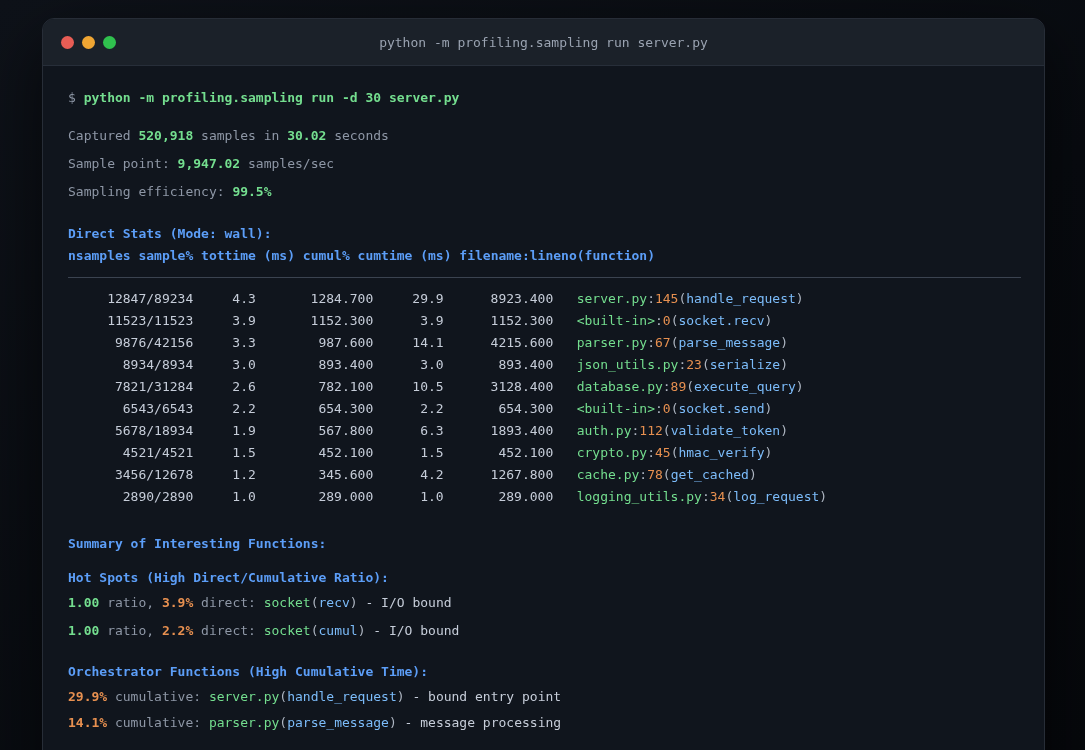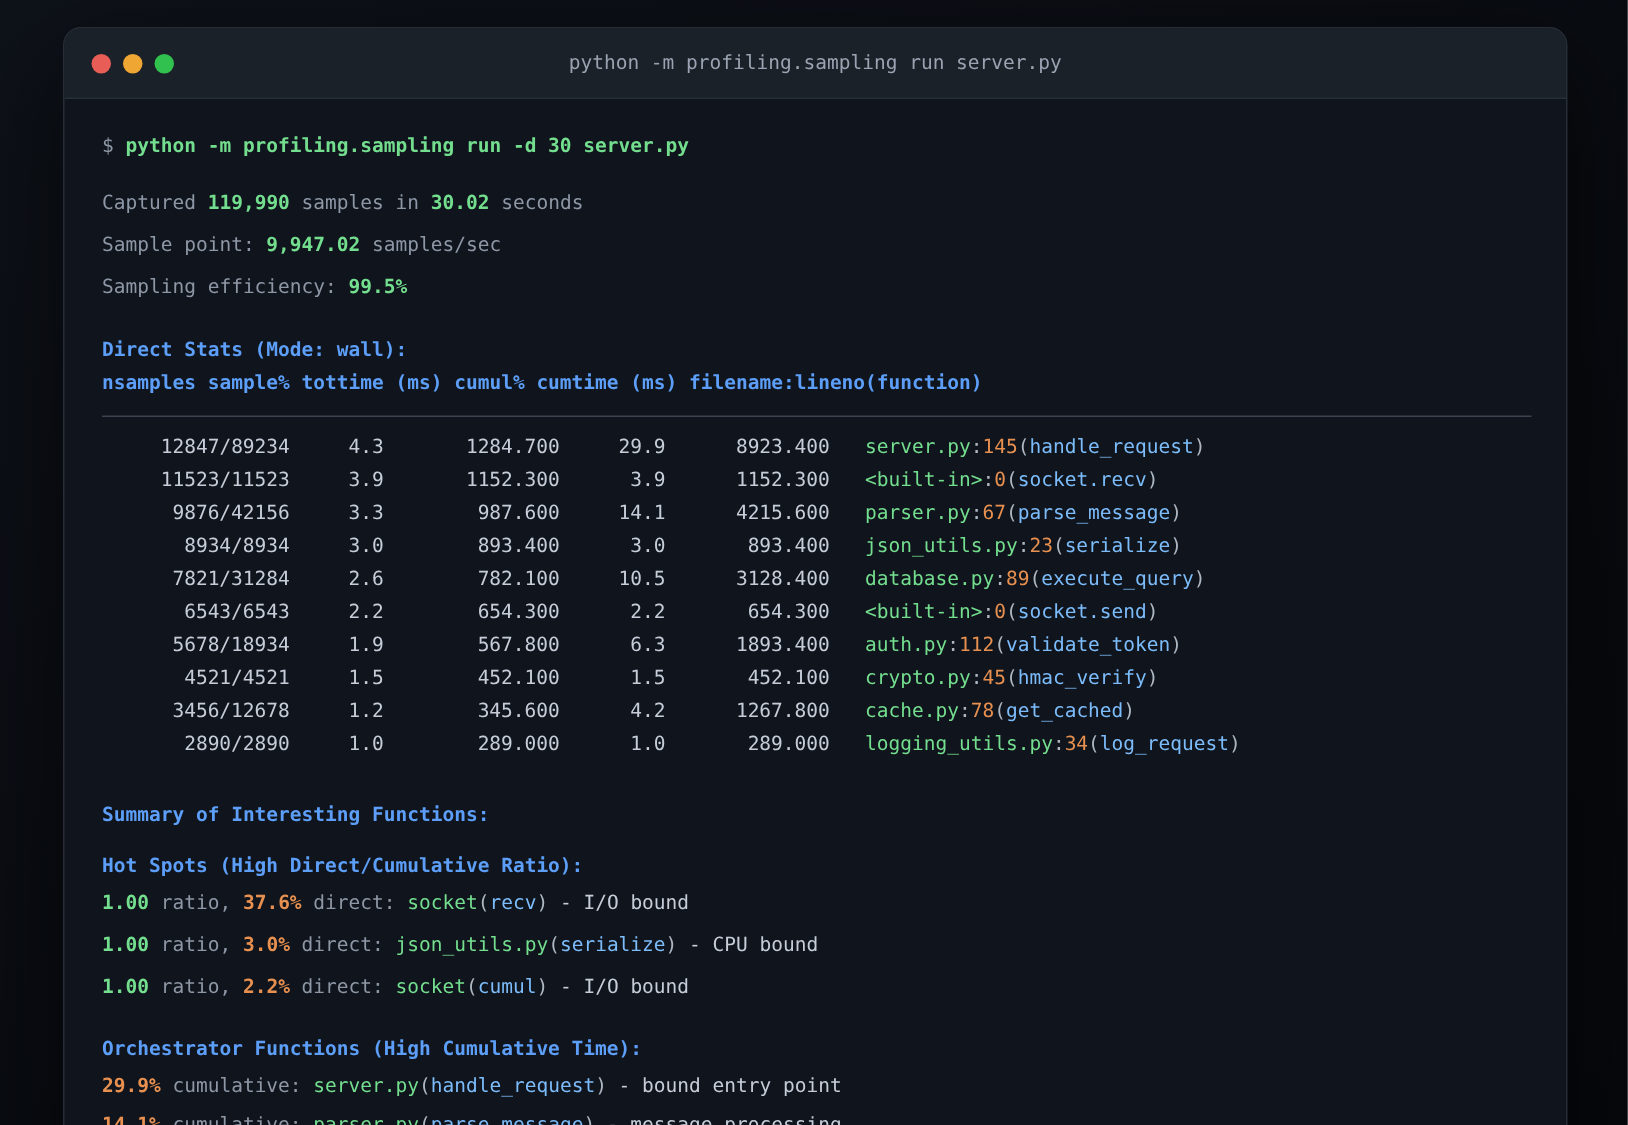--- a/index.html
+++ b/index.html
@@ -42,21 +42,21 @@
         <span class="light red"></span>
         <span class="light yellow"></span>
         <span class="light green"></span>
       </div>
       <div class="title">python -m profiling.sampling run server.py</div>
     </div>
     <div class="content">
 
       <div class="line"><span class="gray">$ </span><span class="green b">python -m profiling.sampling run -d 30 server.py</span></div>
 
-      <div class="line m16"><span class="gray">Captured </span><span class="green b">119,990</span><span class="gray"> samples in </span><span class="green b">30.02</span><span class="gray"> seconds</span></div>
+      <div class="line m16"><span class="gray">Captured </span><span class="green b">520,918</span><span class="gray"> samples in </span><span class="green b">30.02</span><span class="gray"> seconds</span></div>
 
       <div class="line m6"><span class="gray">Sample point: </span><span class="green b">9,947.02</span><span class="gray"> samples/sec</span></div>
 
       <div class="line m6"><span class="gray">Sampling efficiency: </span><span class="green b">99.5%</span></div>
 
       <div class="line hb m20">Direct Stats (Mode: wall):</div>
       <div class="line hb">nsamples sample% tottime (ms) cumul% cumtime (ms) filename:lineno(function)</div>
       <div class="rule"></div>
 
       <div class="trow"><span class="c c1 light-t">12847/89234</span><span class="c c2 light-t">4.3</span><span class="c c3 light-t">1284.700</span><span class="c c4 light-t">29.9</span><span class="c c5 light-t">8923.400</span><span class="fileref"><span class="green">server.py</span><span class="punct">:</span><span class="orange">145</span><span class="punct">(</span><span class="blue">handle_request</span><span class="punct">)</span></span></div>
@@ -66,22 +66,21 @@
       <div class="trow"><span class="c c1 light-t">7821/31284</span><span class="c c2 light-t">2.6</span><span class="c c3 light-t">782.100</span><span class="c c4 light-t">10.5</span><span class="c c5 light-t">3128.400</span><span class="fileref"><span class="green">database.py</span><span class="punct">:</span><span class="orange">89</span><span class="punct">(</span><span class="blue">execute_query</span><span class="punct">)</span></span></div>
       <div class="trow"><span class="c c1 light-t">6543/6543</span><span class="c c2 light-t">2.2</span><span class="c c3 light-t">654.300</span><span class="c c4 light-t">2.2</span><span class="c c5 light-t">654.300</span><span class="fileref"><span class="green">&lt;built-in&gt;</span><span class="punct">:</span><span class="orange">0</span><span class="punct">(</span><span class="blue">socket.send</span><span class="punct">)</span></span></div>
       <div class="trow"><span class="c c1 light-t">5678/18934</span><span class="c c2 light-t">1.9</span><span class="c c3 light-t">567.800</span><span class="c c4 light-t">6.3</span><span class="c c5 light-t">1893.400</span><span class="fileref"><span class="green">auth.py</span><span class="punct">:</span><span class="orange">112</span><span class="punct">(</span><span class="blue">validate_token</span><span class="punct">)</span></span></div>
       <div class="trow"><span class="c c1 light-t">4521/4521</span><span class="c c2 light-t">1.5</span><span class="c c3 light-t">452.100</span><span class="c c4 light-t">1.5</span><span class="c c5 light-t">452.100</span><span class="fileref"><span class="green">crypto.py</span><span class="punct">:</span><span class="orange">45</span><span class="punct">(</span><span class="blue">hmac_verify</span><span class="punct">)</span></span></div>
       <div class="trow"><span class="c c1 light-t">3456/12678</span><span class="c c2 light-t">1.2</span><span class="c c3 light-t">345.600</span><span class="c c4 light-t">4.2</span><span class="c c5 light-t">1267.800</span><span class="fileref"><span class="green">cache.py</span><span class="punct">:</span><span class="orange">78</span><span class="punct">(</span><span class="blue">get_cached</span><span class="punct">)</span></span></div>
       <div class="trow"><span class="c c1 light-t">2890/2890</span><span class="c c2 light-t">1.0</span><span class="c c3 light-t">289.000</span><span class="c c4 light-t">1.0</span><span class="c c5 light-t">289.000</span><span class="fileref"><span class="green">logging_utils.py</span><span class="punct">:</span><span class="orange">34</span><span class="punct">(</span><span class="blue">log_request</span><span class="punct">)</span></span></div>
 
       <div class="line hb m25">Summary of Interesting Functions:</div>
 
       <div class="line hb m12">Hot Spots (High Direct/Cumulative Ratio):</div>
-      <div class="line m3"><span class="green b">1.00</span><span class="gray"> ratio, </span><span class="orange b">37.6%</span><span class="gray"> direct: </span><span class="green">socket</span><span class="punct">(</span><span class="blue">recv</span><span class="punct">)</span><span class="light-t"> - I/O bound</span></div>
-      <div class="line m6"><span class="green b">1.00</span><span class="gray"> ratio, </span><span class="orange b">3.0%</span><span class="gray"> direct: </span><span class="green">json_utils.py</span><span class="punct">(</span><span class="blue">serialize</span><span class="punct">)</span><span class="light-t"> - CPU bound</span></div>
+      <div class="line m3"><span class="green b">1.00</span><span class="gray"> ratio, </span><span class="orange b">3.9%</span><span class="gray"> direct: </span><span class="green">socket</span><span class="punct">(</span><span class="blue">recv</span><span class="punct">)</span><span class="light-t"> - I/O bound</span></div>
       <div class="line m6"><span class="green b">1.00</span><span class="gray"> ratio, </span><span class="orange b">2.2%</span><span class="gray"> direct: </span><span class="green">socket</span><span class="punct">(</span><span class="blue">cumul</span><span class="punct">)</span><span class="light-t"> - I/O bound</span></div>
 
       <div class="line hb m19">Orchestrator Functions (High Cumulative Time):</div>
       <div class="line m3"><span class="orange b">29.9%</span><span class="gray"> cumulative: </span><span class="green">server.py</span><span class="punct">(</span><span class="blue">handle_request</span><span class="punct">)</span><span class="light-t"> - bound entry point</span></div>
       <div class="line m4"><span class="orange b">14.1%</span><span class="gray"> cumulative: </span><span class="green">parser.py</span><span class="punct">(</span><span class="blue">parse_message</span><span class="punct">)</span><span class="light-t"> - message processing</span></div>
 
     </div>
   </div>
 </div>
 

